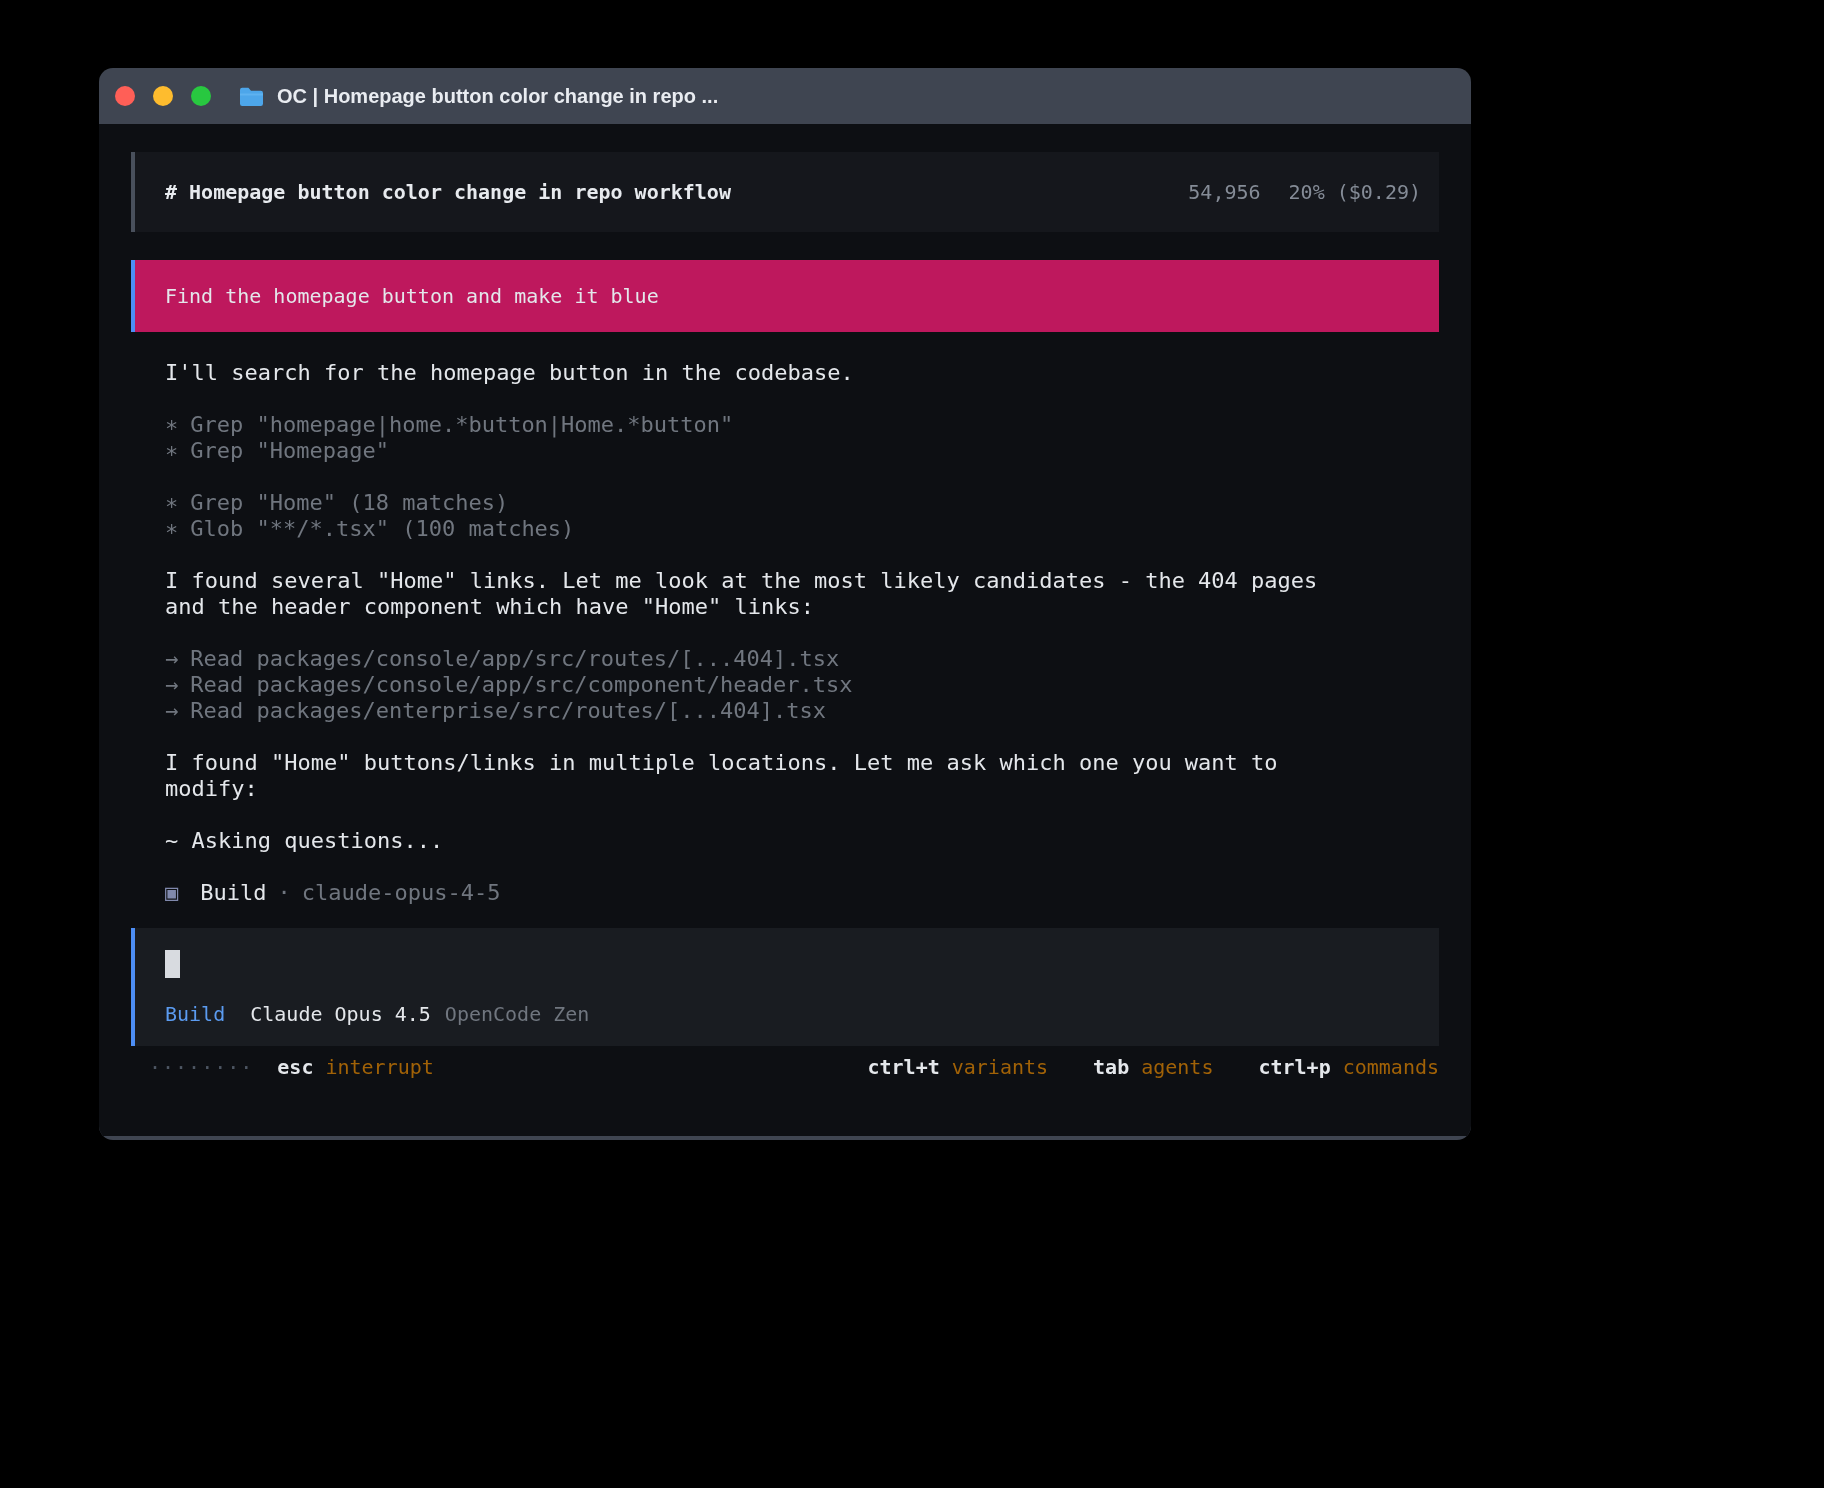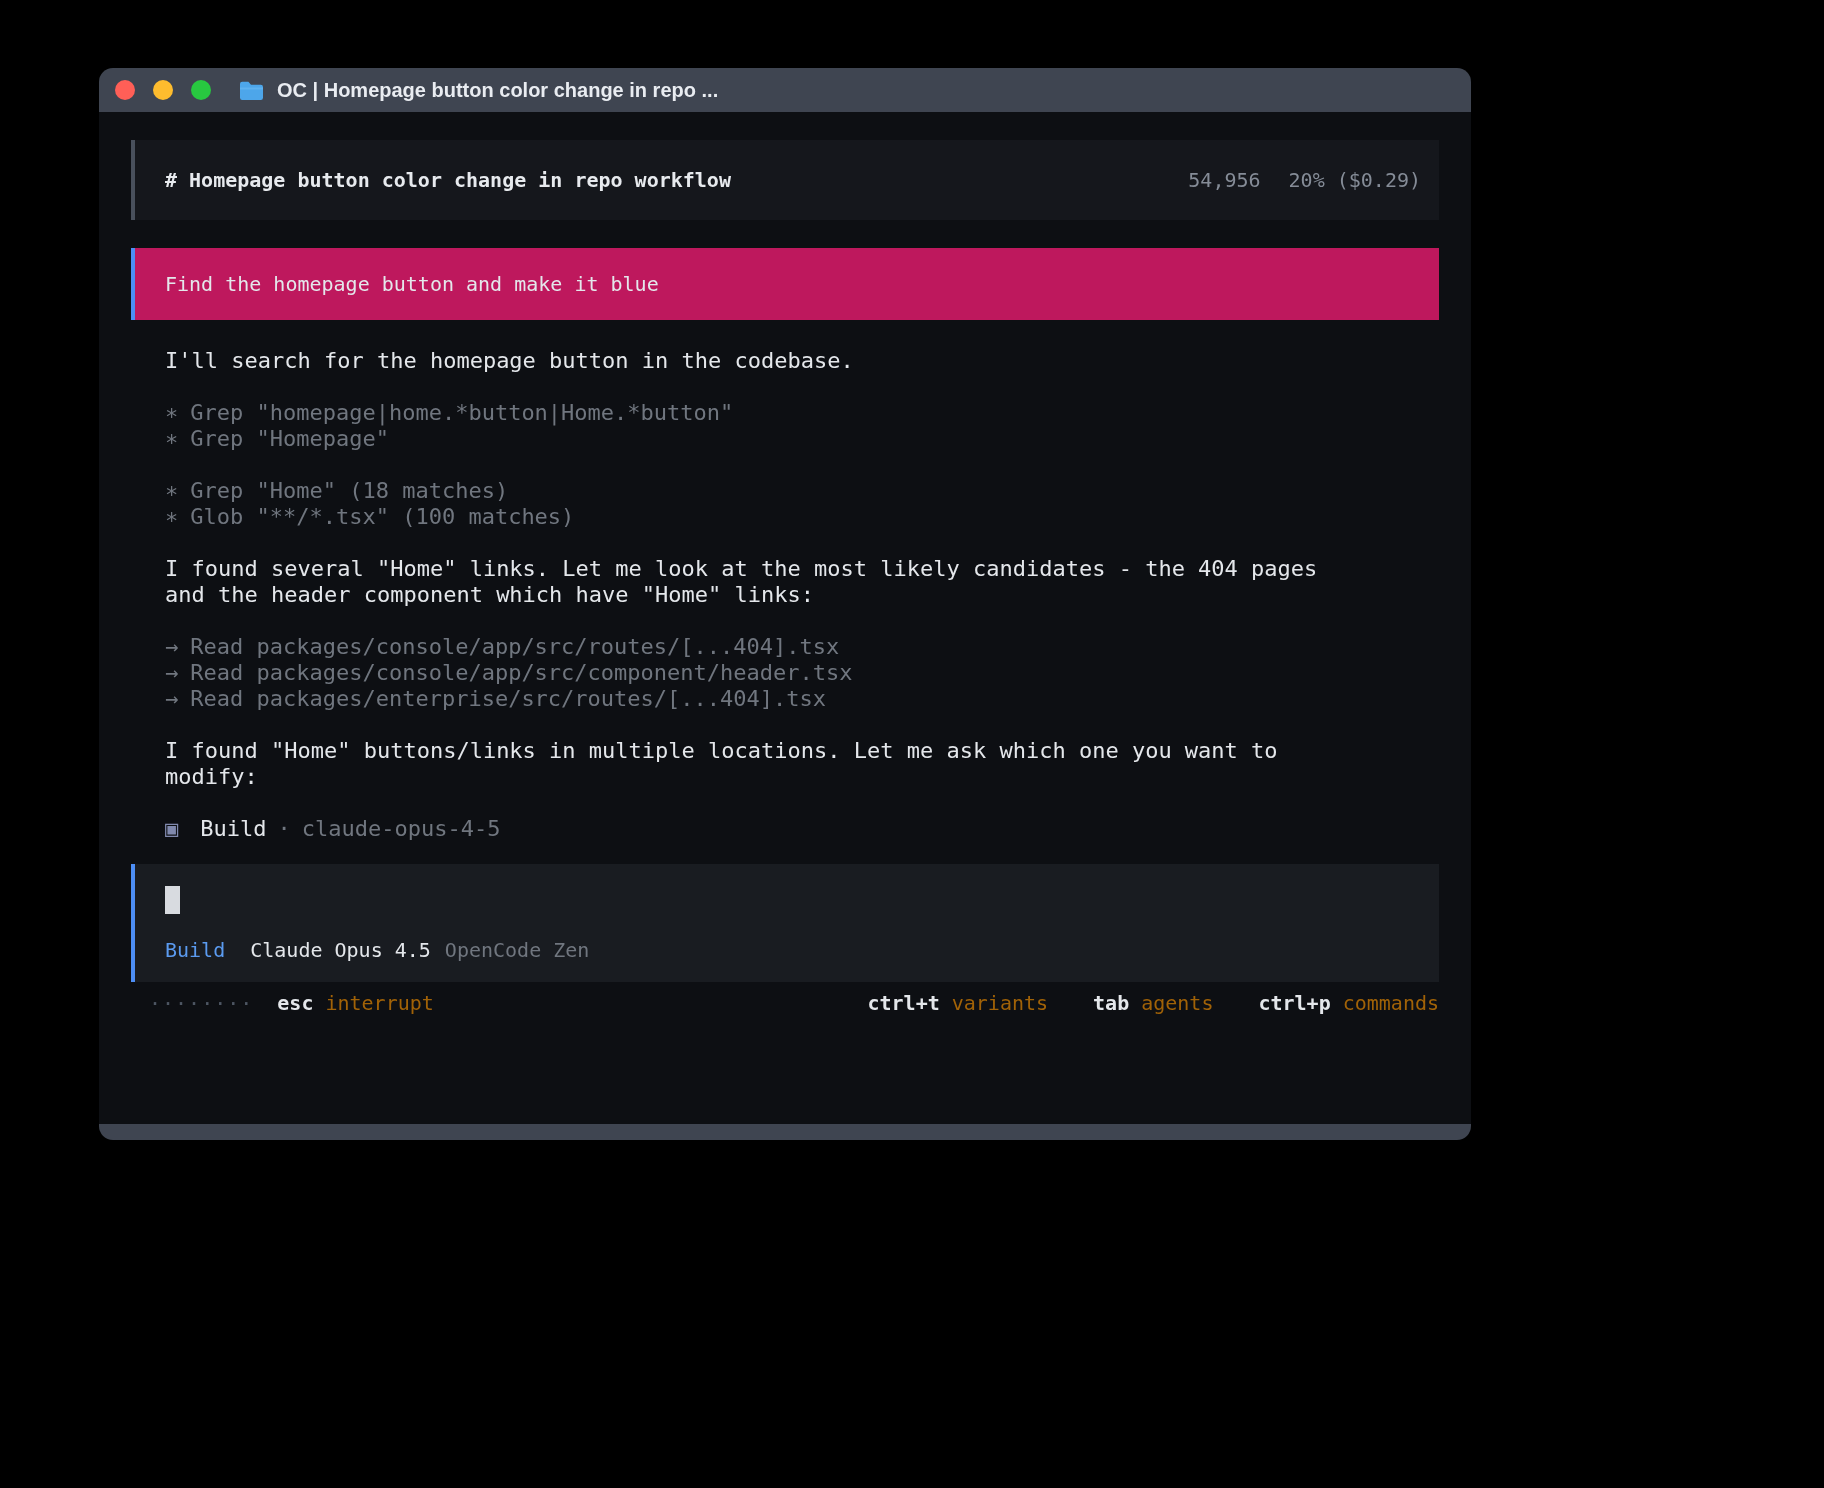--- a/index.html
+++ b/index.html
@@ -6,21 +6,21 @@
   html,body { width:1824px; height:1488px; background:#000; }
   body { font-family:"DejaVu Sans Mono", monospace; }
 
   .window {
     position:absolute; left:99px; top:68px; width:1372px; height:1072px;
     background:#3f4551; border-radius:14px; overflow:hidden;
     box-shadow:0 20px 60px rgba(0,0,0,.6);
   }
 
   
-  .titlebar { height:44px; display:flex; align-items:center; padding:0 16px; }
+  .titlebar { height:56px; display:flex; align-items:center; padding:0 16px; }
   .lights { display:flex; gap:18px; }
   .light { width:20px; height:20px; border-radius:50%; }
   .light.red { background:#ff5f57; }
   .light.yellow { background:#febc2e; }
   .light.green { background:#28c840; }
   .titlegroup { display:flex; align-items:center; margin-left:28px; gap:13px; }
   .title { font-family:"Liberation Sans", sans-serif; font-weight:700; font-size:20px; color:#e9ecf1; }
 
   
   .content { background:#0d0f13; height:1012px; padding:28px 32px 0 32px; overflow:hidden; }
@@ -125,20 +125,21 @@
       <p class="t-text">I found several "Home" links. Let me look at the most likely candidates - the 404 pages and the header component which have "Home" links:</p>
 
       <div class="t-group">
         <p class="t-tool"><span class="ticon">→</span><span>Read packages/console/app/src/routes/[...404].tsx</span></p>
         <p class="t-tool"><span class="ticon">→</span><span>Read packages/console/app/src/component/header.tsx</span></p>
         <p class="t-tool"><span class="ticon">→</span><span>Read packages/enterprise/src/routes/[...404].tsx</span></p>
       </div>
 
       <p class="t-text">I found "Home" buttons/links in multiple locations. Let me ask which one you want to modify:</p>
 
+      <p class="t-text">~ Asking questions...</p>
 
       <div class="agent-line">
         <span class="agent-icon">▣</span>
         <span class="agent-name">Build</span>
         <span class="agent-sep">·</span>
         <span class="agent-model">claude-opus-4-5</span>
       </div>
 
     </div>
 

